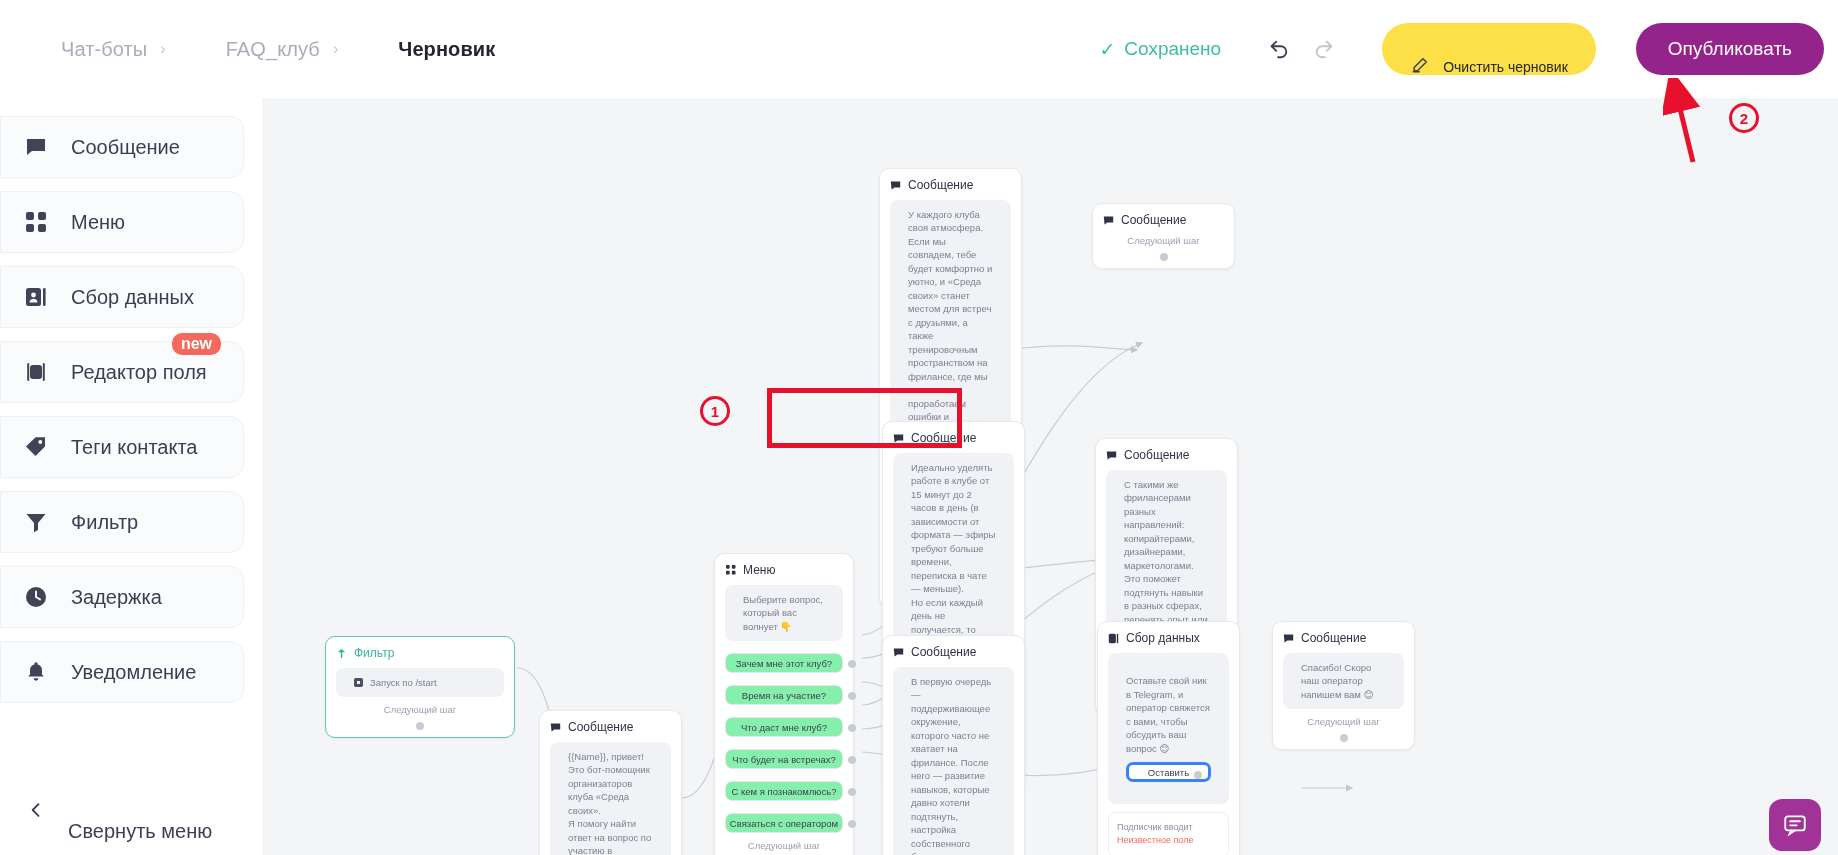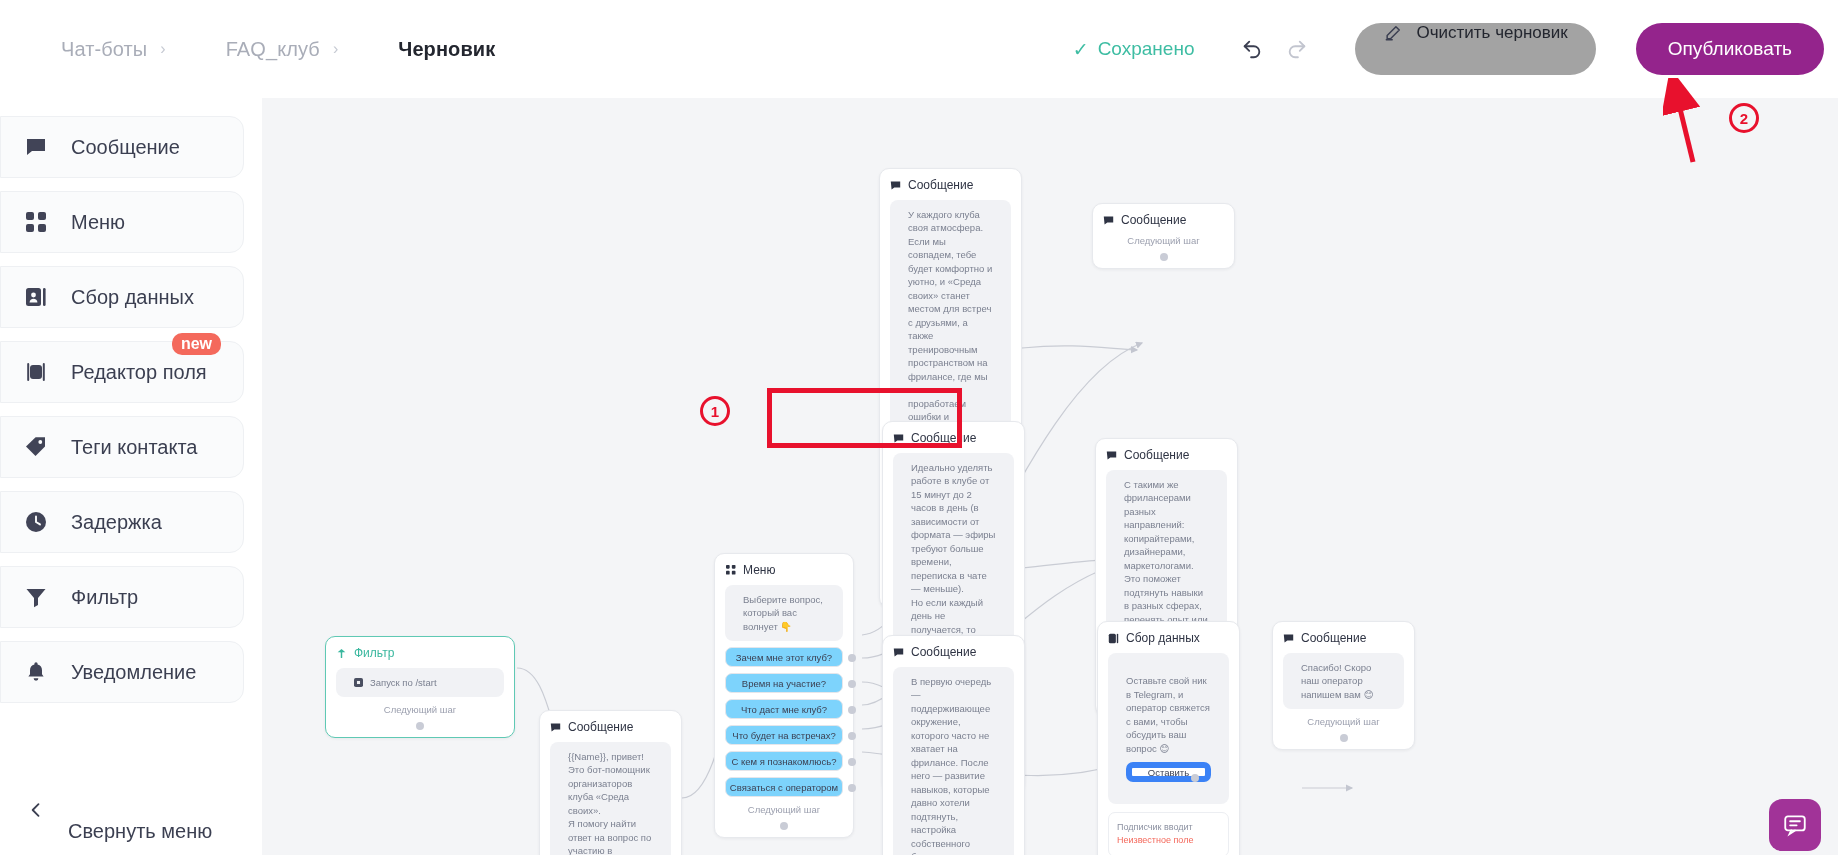--- a/index.html
+++ b/index.html
@@ -22,23 +22,23 @@
   .crumb-sep { font-size: 16px; color: #c6cad3; }
 
   .topright { position: absolute; right: 14px; top: 0; height: 98px;
               display: flex; align-items: center; gap: 0; }
   .saved { display: flex; align-items: center; gap: 9px; font-size: 19px; color: #3ebda3; }
   .saved .chk { font-size: 19px; color: #3ebda3; line-height: 1; }
   .histbtns { display: flex; align-items: center; gap: 17px; margin-left: 44px; }
   .histbtn { width: 28px; height: 28px; display: flex; align-items: center; justify-content: center; }
   .histbtn svg { display: block; }
   .clearbtn {
-    margin-left: 44px; height: 52px; border-radius: 26px; background: #a3a3a3;
-    display: flex; align-items: flex-start; gap: 13px; padding: 0 28px;
-    font-size: 17px; color: #23262f; cursor: pointer; border: none;
+    margin-left: 44px; height: 52px; border-radius: 26px; background: #fde047;
+    display: flex; align-items: flex-end; gap: 13px; padding: 0 28px;
+    font-size: 14px; color: #23262f; cursor: pointer; border: none;
   }
   .pubbtn {
     margin-left: 40px; height: 52px; border-radius: 26px; background: #94248c;
     color: #fff; font-size: 19px; padding: 0 32px; display: flex; align-items: center;
     border: none; cursor: pointer;
   }
 
   
   .sidebar {
     position: absolute; left: 0; top: 98px; width: 262px; height: 757px;
@@ -84,28 +84,28 @@
     font-size: 9.5px; line-height: 1.42; color: #7b8090; white-space: pre-line;
   }
   .node-foot {
     display: flex; align-items: center; justify-content: flex-end; gap: 7px;
     margin-top: 7px; font-size: 9.5px; color: #9b9fae; flex-direction: column;
   }
   .port { width: 8px; height: 8px; border-radius: 50%; background: #c9ccd6; display: inline-block; }
   .mi-port { position: absolute; right: -4px; width: 8px; height: 8px; border-radius: 50%; background: #c9ccd6; }
 
   .menu-opt {
-    position: relative; background: #7dd3fc; border: 1px solid #e4e6eb; border-radius: 7px;
-    height: 20px; margin-top: 6px; display: flex; align-items: center; justify-content: center;
+    position: relative; background: #86efac; border: 1px solid #e4e6eb; border-radius: 7px;
+    height: 20px; margin-top: 12px; display: flex; align-items: center; justify-content: center;
     font-size: 9.5px; color: #3b3f51; cursor: pointer;
   }
   .menu-opt .mi-port { right: -14px; top: 6px; }
 
   .dc-input {
-    background: #fff; border: 6px solid #3b82f6; border-radius: 7px; height: 20px;
+    background: #fff; border: 3px solid #3b82f6; border-radius: 7px; height: 20px;
     margin-top: 7px; display: flex; align-items: center; justify-content: center;
     font-size: 9.5px; color: #3b3f51; position: relative;
   }
   .dc-sub {
     border: 1px solid #eceef2; border-radius: 7px; padding: 8px 8px; margin-top: 8px;
     font-size: 9px; line-height: 1.5;
   }
   .dc-sub .lbl { color: #8c91a1; }
   .dc-sub .val { color: #f4695c; }
 
@@ -224,35 +224,35 @@
         <svg width="24" height="24" viewBox="0 0 24 24" fill="#414457">
           <path d="M11.6 2.2H21v9.4L11.5 21 2 11.5z"></path>
           <circle cx="16.3" cy="7" r="1.9" fill="#fafbfc"></circle>
         </svg>
       </span>
       <span class="side-label">Теги контакта</span>
     </div>
 
     <div class="side-item">
       <span class="side-ico">
+        <svg width="24" height="24" viewBox="0 0 24 24" fill="#414457">
+            <path d="M2.5 4h19l-7.5 9v7l-4 2.3V13z"></path>
+          </svg>
+      </span>
+      <span class="side-label">Фильтр</span>
+    </div>
+
+    <div class="side-item">
+      <span class="side-ico">
         <svg width="24" height="24" viewBox="0 0 24 24">
             <circle cx="12" cy="12" r="10" fill="#414457"></circle>
         <path d="M12 6.5V12l4 2.4" stroke="#fafbfc" stroke-width="1.9" fill="none" stroke-linecap="round"></path>
           </svg>
       </span>
       <span class="side-label">Задержка</span>
-    </div>
-
-    <div class="side-item">
-      <span class="side-ico">
-        <svg width="24" height="24" viewBox="0 0 24 24" fill="#414457">
-            <path d="M2.5 4h19l-7.5 9v7l-4 2.3V13z"></path>
-          </svg>
-      </span>
-      <span class="side-label">Фильтр</span>
     </div>
 
     <div class="side-item">
       <span class="side-ico">
         <svg width="24" height="24" viewBox="0 0 24 24" fill="#414457">
           <path d="M12 2.2a1.6 1.6 0 0 1 1.6 1.6v.6a6 6 0 0 1 4.4 5.8v4l1.6 2.4H4.4L6 14.2v-4a6 6 0 0 1 4.4-5.8v-.6A1.6 1.6 0 0 1 12 2.2z"></path>
           <path d="M9.6 18.3h4.8a2.4 2.4 0 0 1-4.8 0z"></path>
         </svg>
       </span>
       <span class="side-label">Уведомление</span>

